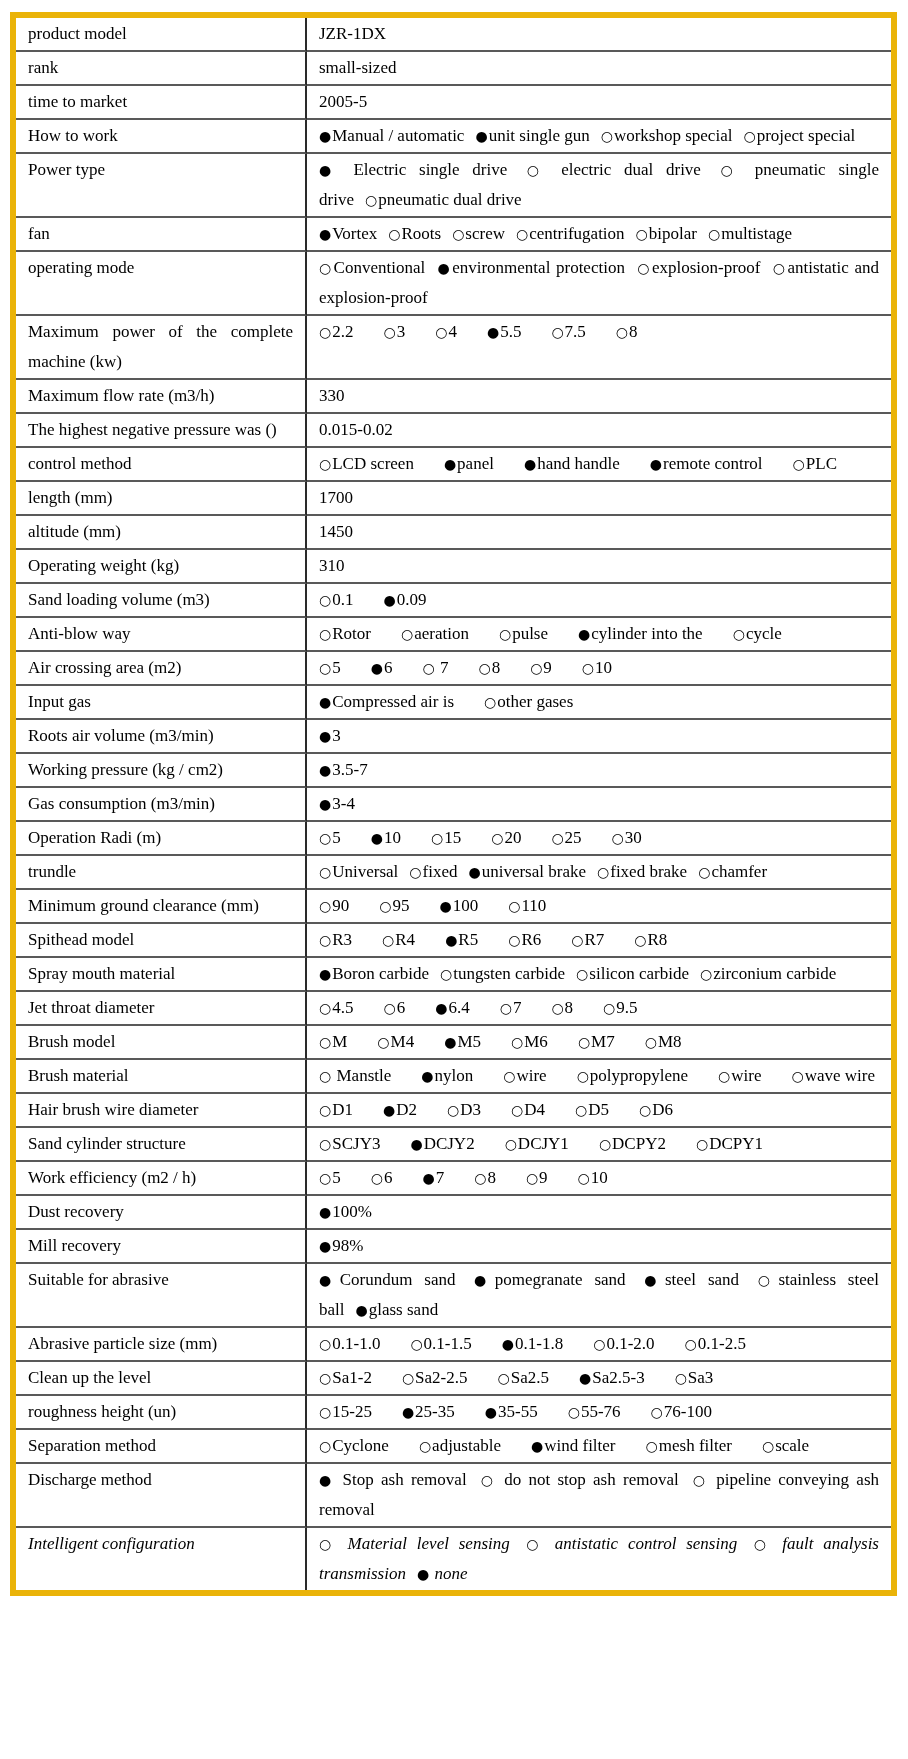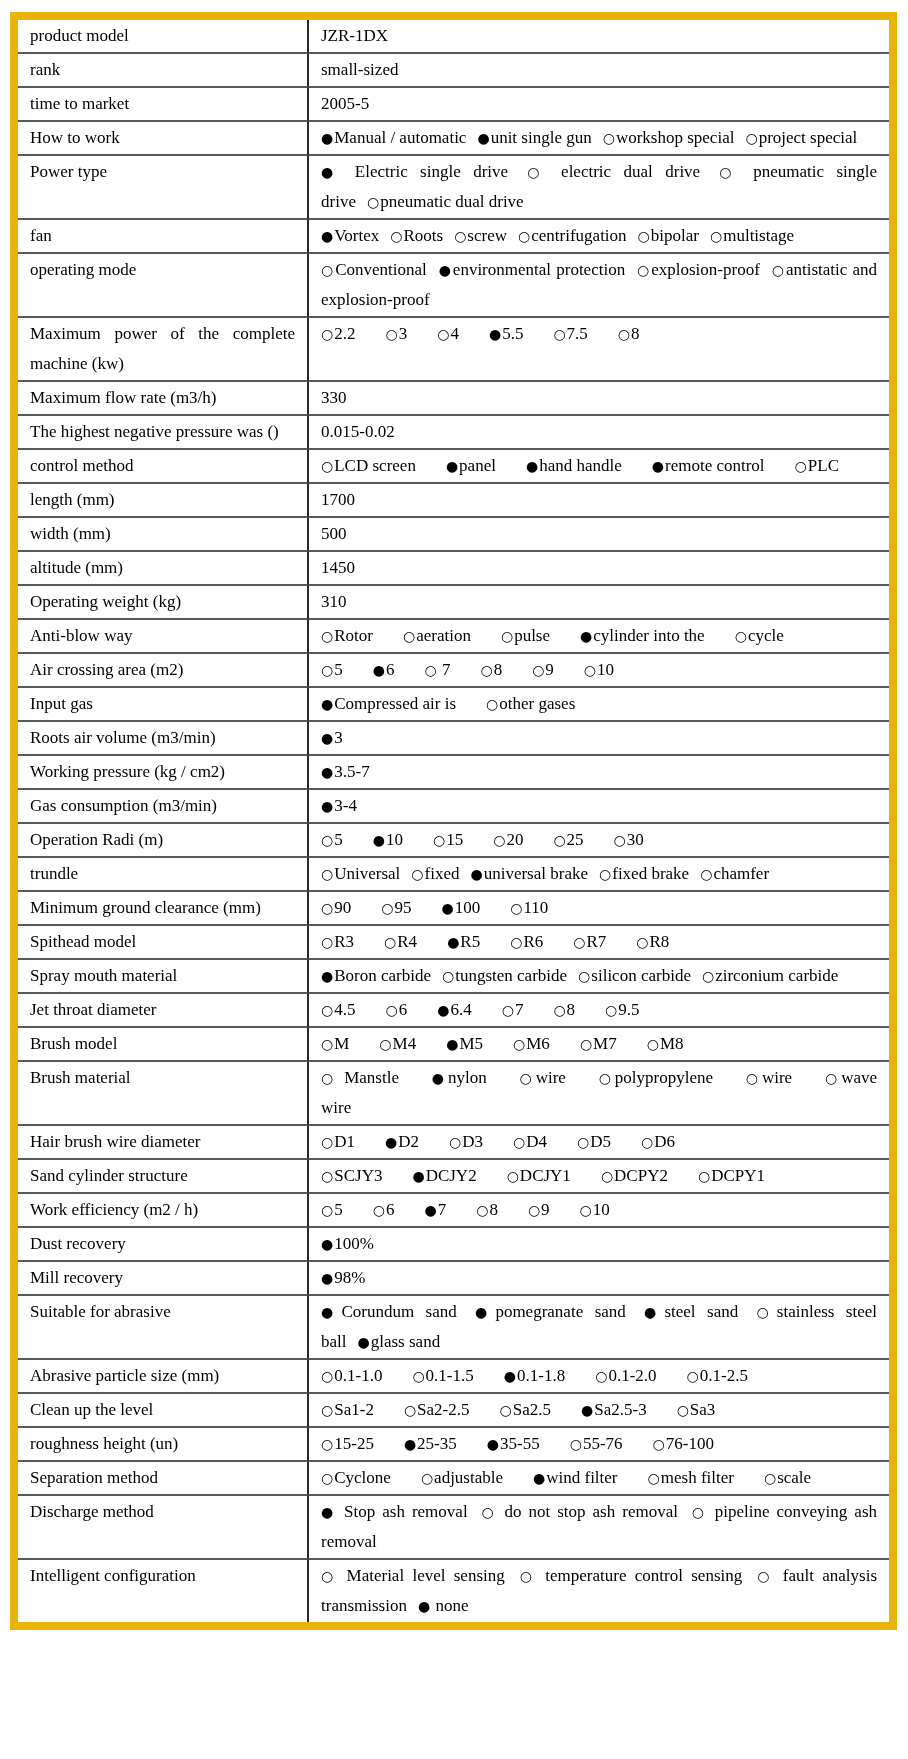--- a/index.html
+++ b/index.html
@@ -6,34 +6,34 @@
   body {
     width: 908px; height: 1759px;
     background: #ffffff;
     font-family: "Liberation Serif", "DejaVu Serif", serif;
     color: #000000;
   }
   #spec-table {
     position: absolute; left: 10px; top: 12px;
     width: 887px;
     border-collapse: separate; border-spacing: 0;
-    border: 8px solid #eab308;
+    border: 6px solid #eab308;
     table-layout: fixed;
     font-size: 17px;
   }
   #spec-table col.c-label { width: 291px; }
   #spec-table td {
     border-bottom: 2px solid #595959;
     line-height: 30px;
     padding: 1px 12px;
     vertical-align: top;
     text-align: justify;
     overflow: hidden;
   }
-  #spec-table tr:last-child td { border-bottom: none; }
+  #spec-table tr:last-child td { border-bottom: none; font-style: italic; }
   td.label-cell {
     border-right: 2px solid #2a2a2a;
     padding-right: 14px;
   }
   .opt { white-space: normal; }
   .gap-lg .opt { margin-right: 30px; }
   .gap-sm .opt { margin-right: 11px; }
   .opt:last-child { margin-right: 0 !important; }
   .mk {
     font-family: "DejaVu Sans", sans-serif;
@@ -92,32 +92,32 @@
       </tr>
       <tr>
         <td class="label-cell">control method</td>
         <td class="value-cell gap-lg"><span class="opt"><span class="mk">○</span><span>LCD screen</span></span><span class="opt"><span class="mk">●</span><span>panel</span></span><span class="opt"><span class="mk">●</span><span>hand handle</span></span><span class="opt"><span class="mk">●</span><span>remote control</span></span><span class="opt"><span class="mk">○</span><span>PLC</span></span></td>
       </tr>
       <tr>
         <td class="label-cell">length (mm)</td>
         <td class="value-cell">1700</td>
       </tr>
       <tr>
-        <td class="label-cell">width (mm)</td>
-        <td class="value-cell">500</td>
-      </tr>
-      <tr>
         <td class="label-cell">altitude (mm)</td>
         <td class="value-cell">1450</td>
       </tr>
       <tr>
         <td class="label-cell">Operating weight (kg)</td>
         <td class="value-cell">310</td>
       </tr>
       <tr>
+        <td class="label-cell">Sand loading volume (m3)</td>
+        <td class="value-cell gap-lg"><span class="opt"><span class="mk">○</span><span>0.1</span></span><span class="opt"><span class="mk">●</span><span>0.09</span></span></td>
+      </tr>
+      <tr>
         <td class="label-cell">Anti-blow way</td>
         <td class="value-cell gap-lg"><span class="opt"><span class="mk">○</span><span>Rotor</span></span><span class="opt"><span class="mk">○</span><span>aeration</span></span><span class="opt"><span class="mk">○</span><span>pulse</span></span><span class="opt"><span class="mk">●</span><span>cylinder into the</span></span><span class="opt"><span class="mk">○</span><span>cycle</span></span></td>
       </tr>
       <tr>
         <td class="label-cell">Air crossing area (m2)</td>
         <td class="value-cell gap-lg"><span class="opt"><span class="mk">○</span><span>5</span></span><span class="opt"><span class="mk">●</span><span>6</span></span><span class="opt"><span class="mk">○</span><span> 7</span></span><span class="opt"><span class="mk">○</span><span>8</span></span><span class="opt"><span class="mk">○</span><span>9</span></span><span class="opt"><span class="mk">○</span><span>10</span></span></td>
       </tr>
       <tr>
         <td class="label-cell">Input gas</td>
         <td class="value-cell gap-lg"><span class="opt"><span class="mk">●</span><span>Compressed air is</span></span><span class="opt"><span class="mk">○</span><span>other gases</span></span></td>
@@ -205,16 +205,16 @@
       <tr>
         <td class="label-cell">Separation method</td>
         <td class="value-cell gap-lg"><span class="opt"><span class="mk">○</span><span>Cyclone</span></span><span class="opt"><span class="mk">○</span><span>adjustable</span></span><span class="opt"><span class="mk">●</span><span>wind filter</span></span><span class="opt"><span class="mk">○</span><span>mesh filter</span></span><span class="opt"><span class="mk">○</span><span>scale</span></span></td>
       </tr>
       <tr>
         <td class="label-cell">Discharge method</td>
         <td class="value-cell gap-sm"><span class="opt"><span class="mk">●</span><span> Stop ash removal</span></span><span class="opt"><span class="mk">○</span><span> do not stop ash removal</span></span><span class="opt"><span class="mk">○</span><span> pipeline conveying ash removal</span></span></td>
       </tr>
       <tr>
         <td class="label-cell">Intelligent configuration</td>
-        <td class="value-cell gap-sm"><span class="opt"><span class="mk">○</span><span> Material level sensing</span></span><span class="opt"><span class="mk">○</span><span> temperature control sensing</span></span><span class="opt"><span class="mk">○</span><span> fault analysis transmission</span></span><span class="opt"><span class="mk">●</span><span> none</span></span></td>
+        <td class="value-cell gap-sm"><span class="opt"><span class="mk">○</span><span> Material level sensing</span></span><span class="opt"><span class="mk">○</span><span> antistatic control sensing</span></span><span class="opt"><span class="mk">○</span><span> fault analysis transmission</span></span><span class="opt"><span class="mk">●</span><span> none</span></span></td>
       </tr>
     </tbody>
 </table>
 
 </body></html>

